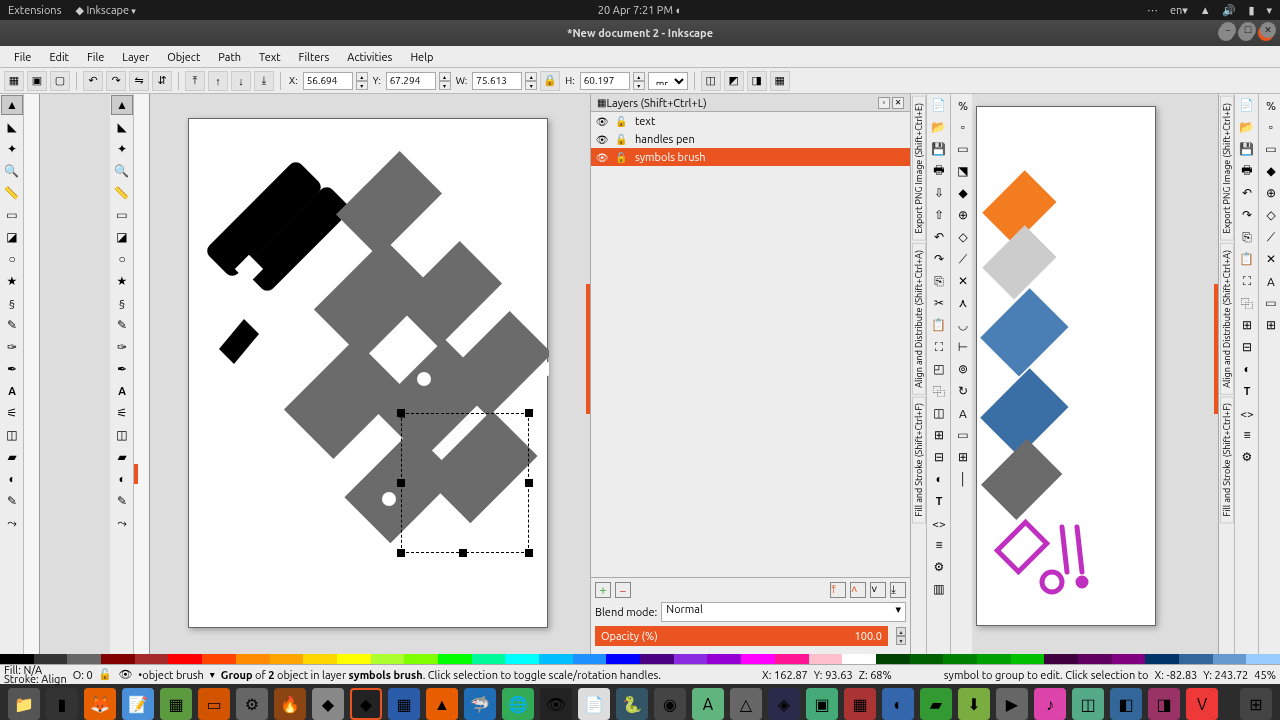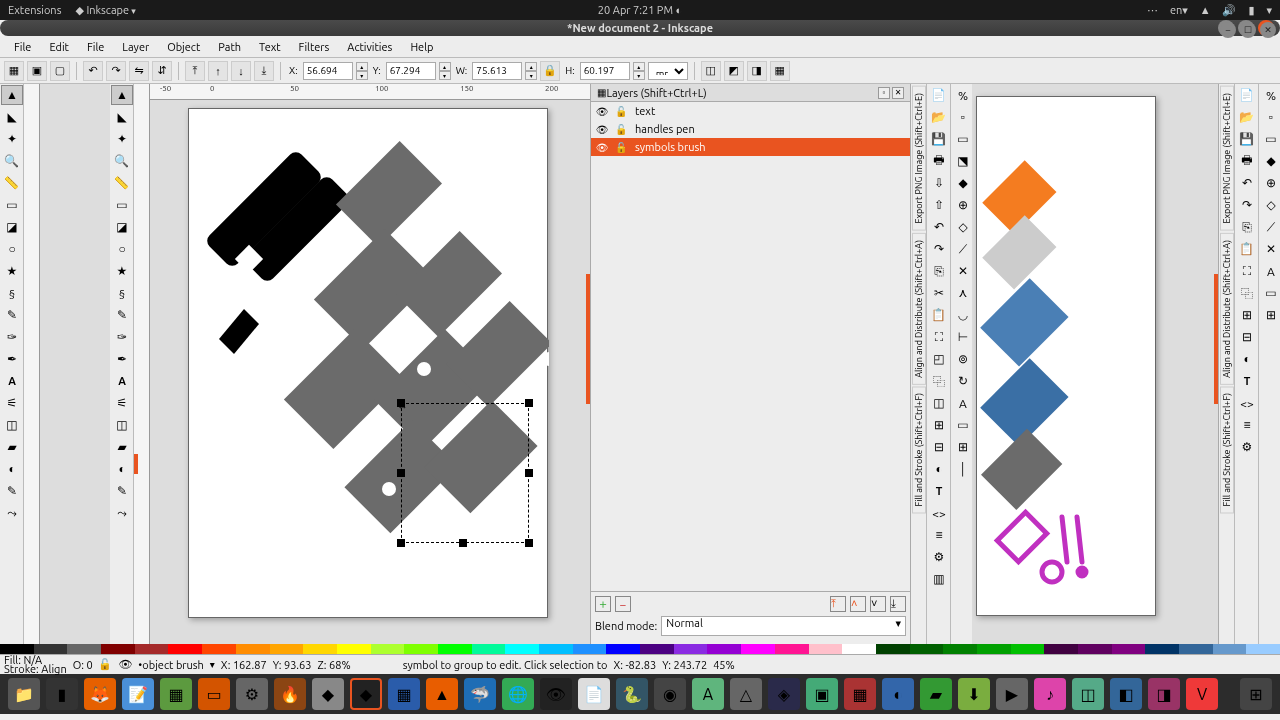--- a/index.html
+++ b/index.html
@@ -7,21 +7,21 @@
 
 
 .sysbar { height:20px; background:#1a1a1a; color:#ccc; display:flex; align-items:center; padding:0 8px; }
 .sysbar .left { display:flex; gap:14px; }
 .sysbar .center { position:absolute; left:50%; transform:translateX(-50%); }
 .sysbar .right { margin-left:auto; display:flex; gap:12px; align-items:center;}
 .sysbar span { font-size:11px; }
 .dropdown-arrow::after{content:" ▾"; font-size:9px;}
 
 
-.titlebar { height:16px; background:linear-gradient(#4a4a4a,#3a3a3a); color:#ddd; display:flex; align-items:center; padding:0 6px; position:relative;border-radius:8px;}
+.titlebar { height:26px; background:linear-gradient(#4a4a4a,#3a3a3a); color:#ddd; display:flex; align-items:center; padding:0 6px; position:relative;}
 .titlebar .title { position:absolute; left:50%; transform:translateX(-50%); font-weight:bold; }
 .titlebar .winbtns { margin-left:auto; display:flex; gap:4px; }
 .winbtn { width:16px; height:16px; border-radius:8px; display:flex; align-items:center; justify-content:center; font-size:9px; color:#222;}
 .winbtn.min{background:#888;} .winbtn.max{background:#888;} .winbtn.close{background:#e95420;}
 
 
 .menubar { height:22px; background:#ededed; border-bottom:1px solid #bbb; display:flex; align-items:center; padding:0 6px; gap:2px;}
 .menubar span { padding:2px 8px; }
 
 
@@ -240,28 +240,20 @@
     <div class="tool">◐</div>
     <div class="tool">✎</div>
     <div class="tool">⤳</div>
   </div>
 
   <div class="ruler-v">
     <div class="redline" style="left:0;top:370px;width:4px;height:20px"></div>
   </div>
 
   <div class="canvas-wrap" style="flex:0 0 440px">
-    <div class="ruler-h">
-      <span class="ruler-tick" style="left:10px">-50</span>
-      <span class="ruler-tick" style="left:60px">0</span>
-      <span class="ruler-tick" style="left:140px">50</span>
-      <span class="ruler-tick" style="left:225px">100</span>
-      <span class="ruler-tick" style="left:310px">150</span>
-      <span class="ruler-tick" style="left:395px">200</span>
-    </div>
     <div class="page" style="left:38px;top:24px;width:360px;height:510px;">
 
       <svg width="360" height="510" style="position:absolute">
 
         <g fill="#000">
           <rect x="55" y="35" width="40" height="130" rx="8" transform="rotate(45 75 100)"></rect>
           <rect x="90" y="60" width="36" height="120" rx="8" transform="rotate(45 108 120)"></rect>
           <path d="M30 230 L55 200 L70 215 L45 245 Z"></path>
           <rect x="50" y="140" width="20" height="20" fill="#fff" transform="rotate(45 60 150)"></rect>
         </g>
@@ -327,20 +319,30 @@
         </div>
         <div style="flex:1"></div>
         <div class="b" style="color:#e95420;width:16px;height:16px;border:1px solid #888">⤒</div>
         <div class="b" style="width:16px;height:16px;border:1px solid #888;color:#e95420">˄</div>
         <div class="b" style="width:16px;height:16px;border:1px solid #888">˅</div>
         <div class="b" style="width:16px;height:16px;border:1px solid #888">⤓</div>
       </div>
       <div class="row">
         <span>Blend mode:</span>
         <div class="blend-select"><span>Normal</span> <span style="float:right">▾</span></div>
+      </div>
+      <div class="row">
+        <div class="opacity-bar" style="flex:1">
+          <span>Opacity (%)</span>
+          <span class="val">100.0</span>
+        </div>
+        <div class="opacity-spin">
+            <div>▴</div>
+            <div>▾</div>
+          </div>
       </div>
     </div>
   </div>
 
   <div class="dock-tabs">
     <div class="dock-tab">Export PNG Image (Shift+Ctrl+E)</div>
     <div class="dock-tab">Align and Distribute (Shift+Ctrl+A)</div>
     <div class="dock-tab">Fill and Stroke (Shift+Ctrl+F)</div>
   </div>
 
@@ -498,20 +500,23 @@
   </div>
 
 <div class="statusbar">
   <div class="fill-stroke">
     <span><span>Fill:</span> <span>N/A</span></span>
     <span><span>Stroke:</span> <span>Align</span></span>
   </div>
   <span><span>O:</span> <span>0</span></span>
   <span>🔓</span><span>👁</span>
   <span>•object brush</span> ▾
+  <span class="selinfo">
+    <b>Group</b><span> of </span><b>2</b><span> object in layer </span><b>symbols brush</b><span>. Click selection to toggle scale/rotation handles.</span>
+  </span>
   <span><span>X:</span> <span>162.87</span></span>
   <span><span>Y:</span> <span>93.63</span></span>
   <span><span>Z:</span> <span>68%</span></span>
   <span style="width:40px"></span>
   <span>symbol to group to edit. Click selection to</span>
   <span>X: <span>-82.83</span></span>
   <span>Y: <span>243.72</span></span>
   <span>45%</span>
 </div>
 

